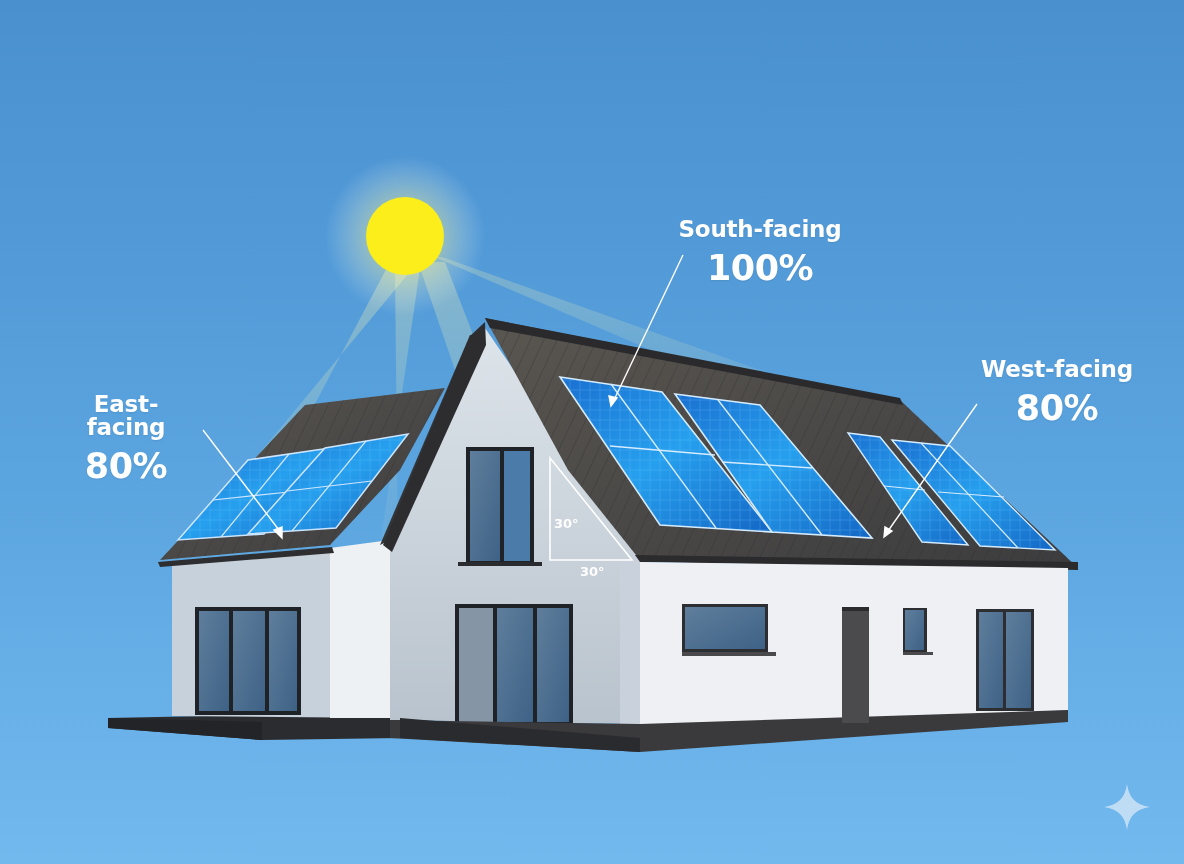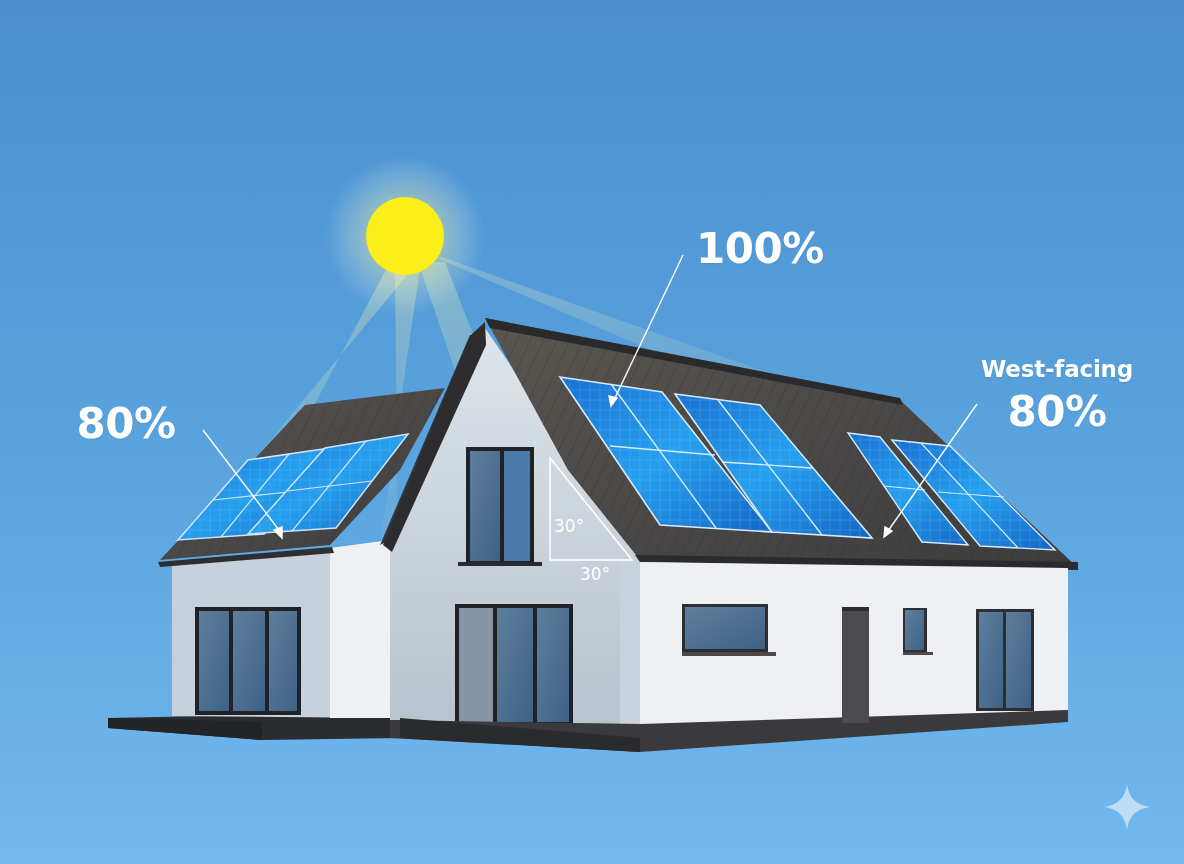--- a/index.html
+++ b/index.html
@@ -8,23 +8,23 @@
     font-family: "DejaVu Sans", "Liberation Sans", sans-serif;
     background: #5aa6e0;
   }
   #scene { position: absolute; left: 0; top: 0; width: 1184px; height: 864px; }
   .label {
     position: absolute; color: #ffffff; text-align: center; font-weight: bold;
     text-shadow: 0 1px 2px rgba(0,0,0,0.08);
     line-height: 1.0;
   }
   .label .name { font-size: 23px; display: block; letter-spacing: -0.2px; }
-  .label .pct  { font-size: 42px; display: block; margin-top: 10px; letter-spacing: -0.5px; }
+  .label .pct  { font-size: 35px; display: block; margin-top: 10px; letter-spacing: -0.5px; }
   .angle-text {
-    position: absolute; color: #ffffff; font-size: 17px; font-weight: normal;
+    position: absolute; color: #ffffff; font-size: 13px; font-weight: bold;
   }
   .sparkle {
     position: absolute; left: 1104px; top: 784px; width: 46px; height: 46px;
   }
 </style>
 </head>
 <body>
 
 <svg id="scene" viewBox="0 0 1184 864" xmlns="http://www.w3.org/2000/svg">
   <defs>
@@ -187,24 +187,26 @@
     <line x1="203" y1="430" x2="282" y2="534"></line>
     <polygon points="282,538 274,530 282,527"></polygon>
     <line x1="683" y1="255" x2="614" y2="400"></line>
     <polygon points="611,406 609,396 617,398"></polygon>
     <line x1="977" y1="404" x2="888" y2="531"></line>
     <polygon points="884,537 885,527 892,531"></polygon>
   </g>
 </svg>
 
 <div class="label" style="left:56px; top:393px; width:140px;">
+  <span class="name">East-facing</span>
   <span class="pct">80%</span>
 </div>
 
 <div class="label" style="left:670px; top:218px; width:180px;">
+  <span class="name">South-facing</span>
   <span class="pct">100%</span>
 </div>
 
 <div class="label" style="left:972px; top:358px; width:170px;">
   <span class="name">West-facing</span>
   <span class="pct">80%</span>
 </div>
 
 <div class="angle-text" style="left:554px; top:516px;">30°</div>
 <div class="angle-text" style="left:580px; top:564px;">30°</div>

